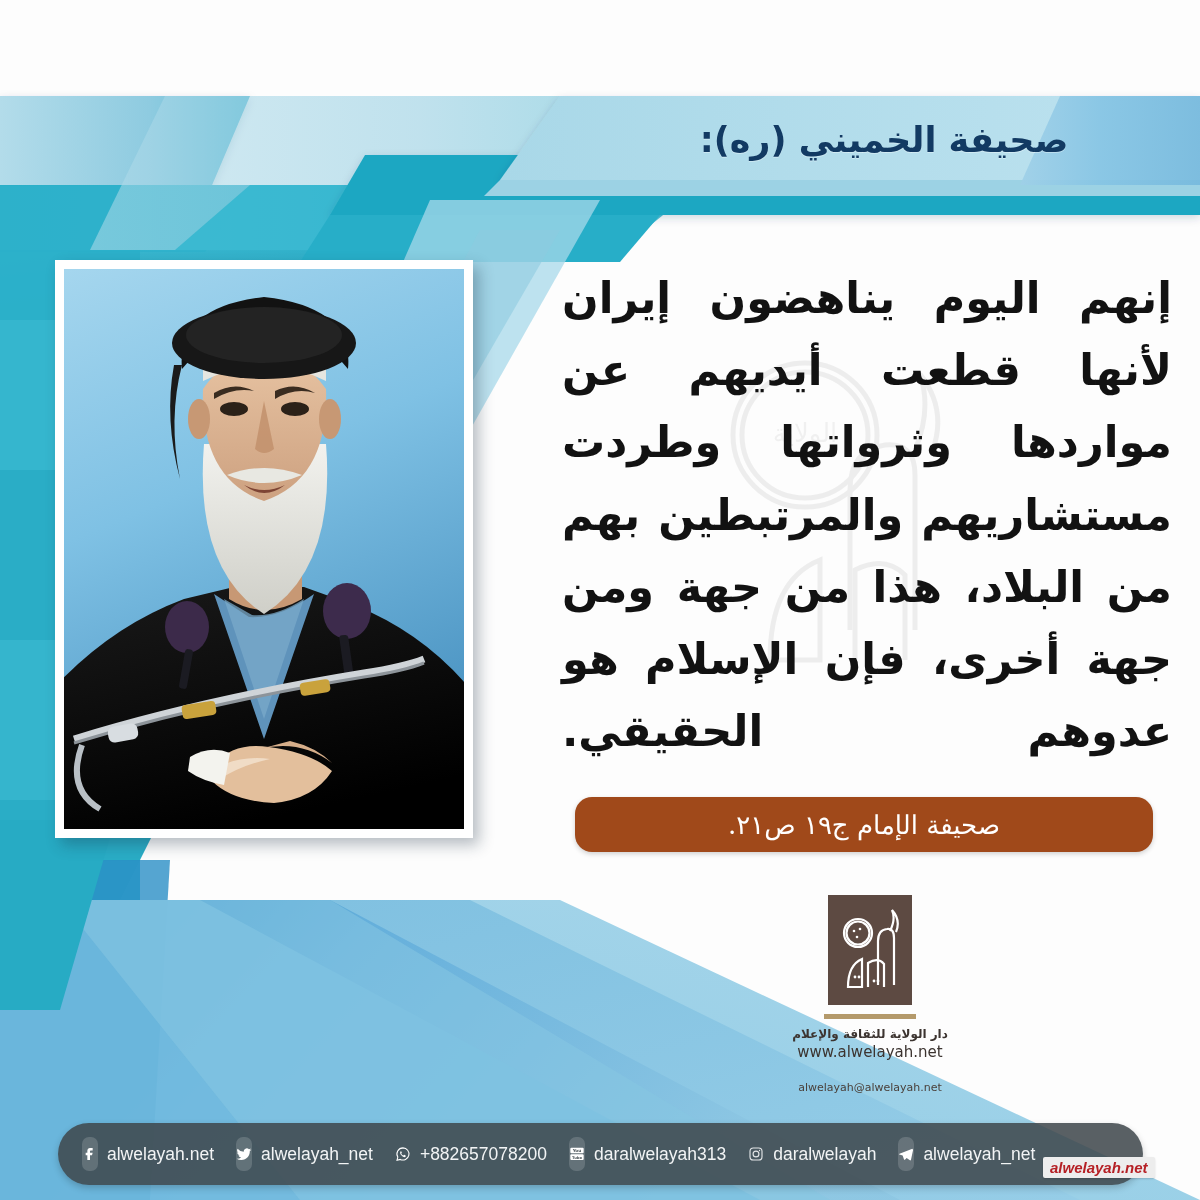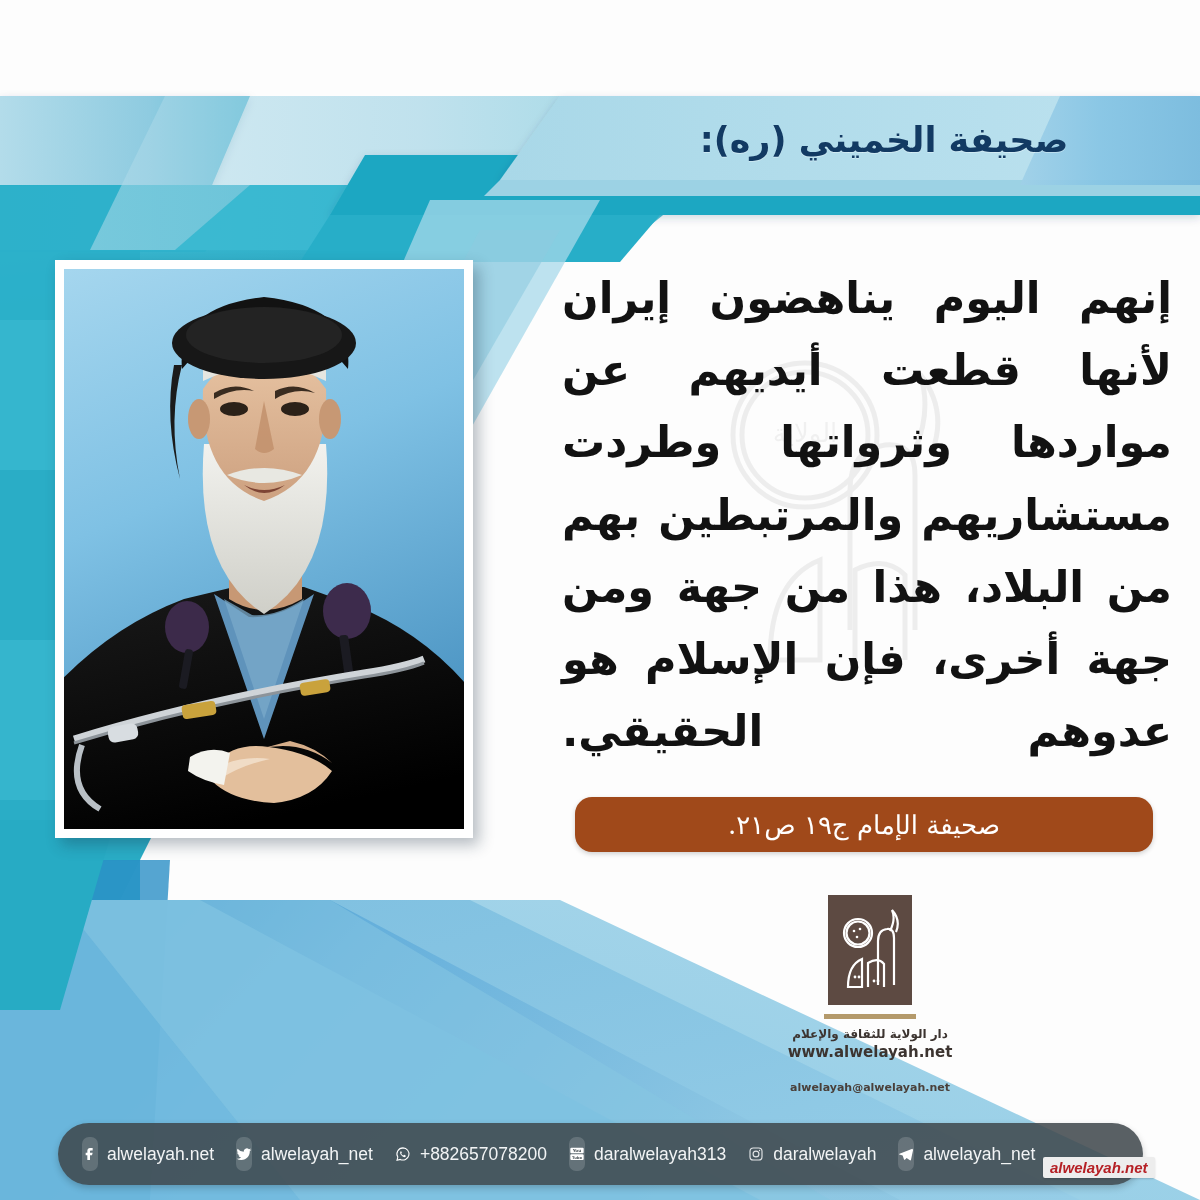--- a/index.html
+++ b/index.html
@@ -69,21 +69,21 @@
   
   .brand{
     position:absolute; left:760px; top:895px; width:220px;
     display:flex;flex-direction:column;align-items:center;z-index:6;
   }
   .brand-mark{
     width:84px;height:110px;background:#5d4a42;
     display:flex;align-items:center;justify-content:center;
   }
   .brand-rule{width:92px;height:5px;background:#b49a6b;margin-top:9px;}
-  .brand-line{color:#3c3430;text-align:center;direction:rtl;font-weight:bold;}
+  .brand-line{color:#3c3430;text-align:center;direction:rtl;}
   .brand-ar{font-size:12px;font-weight:bold;margin-top:8px;}
   .brand-url{font-size:15px;margin-top:2px;direction:ltr;}
   .brand-mail{font-size:11px;margin-top:20px;direction:ltr;color:#4a403a;}
 
   
   .social{
     position:absolute; left:58px; top:1123px; width:1085px; height:62px;
     background:rgba(62,70,75,.86); border-radius:31px;
     display:flex; align-items:center; z-index:8;
     direction:ltr; box-shadow:0 3px 7px rgba(0,0,0,.2);

